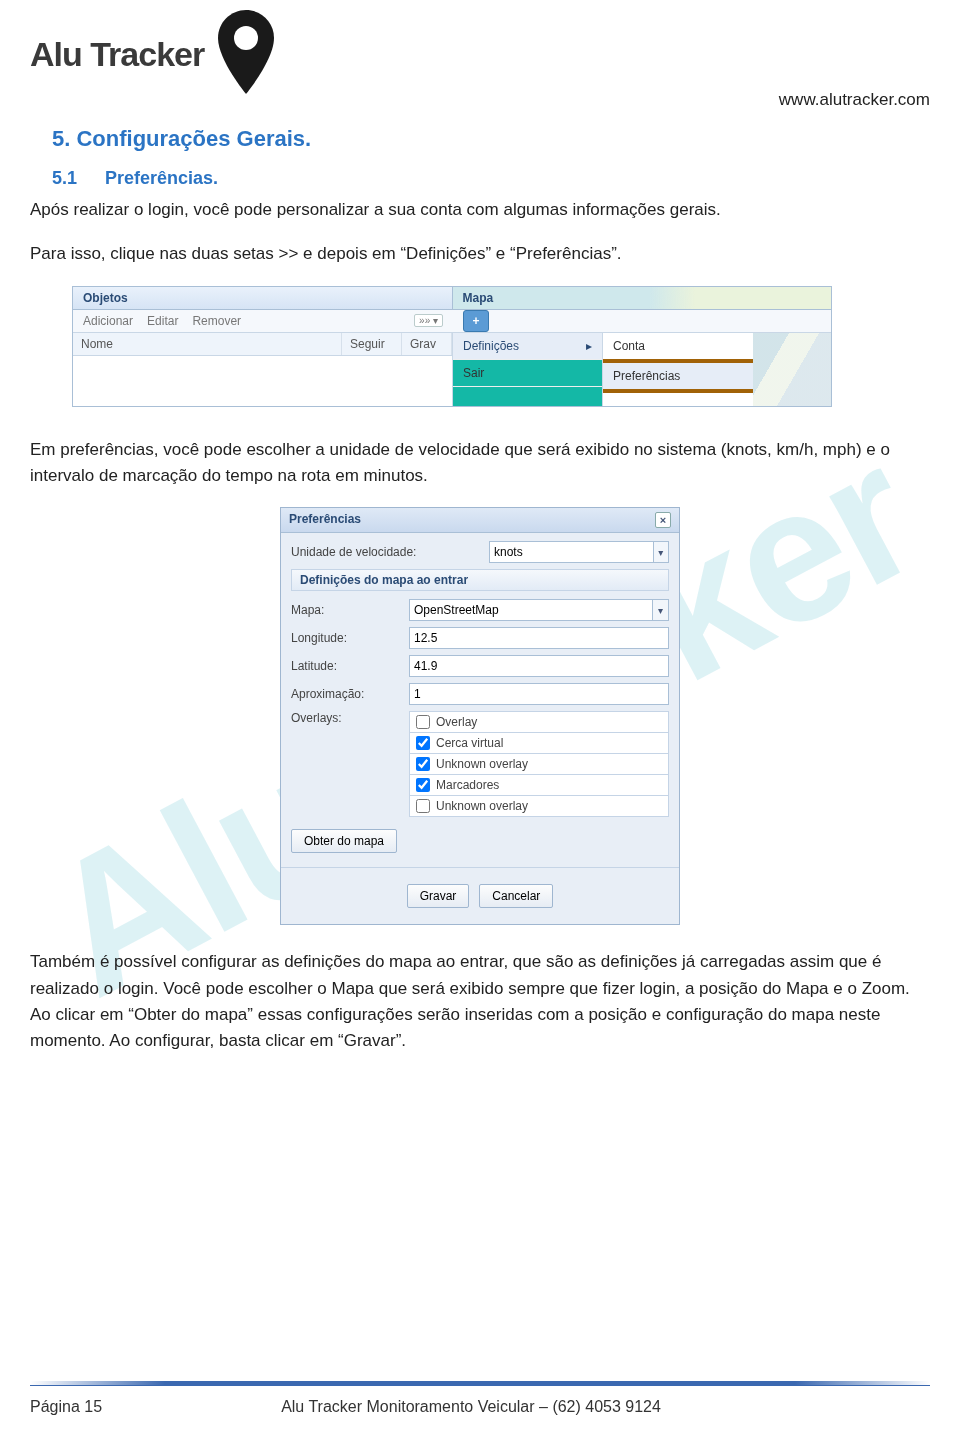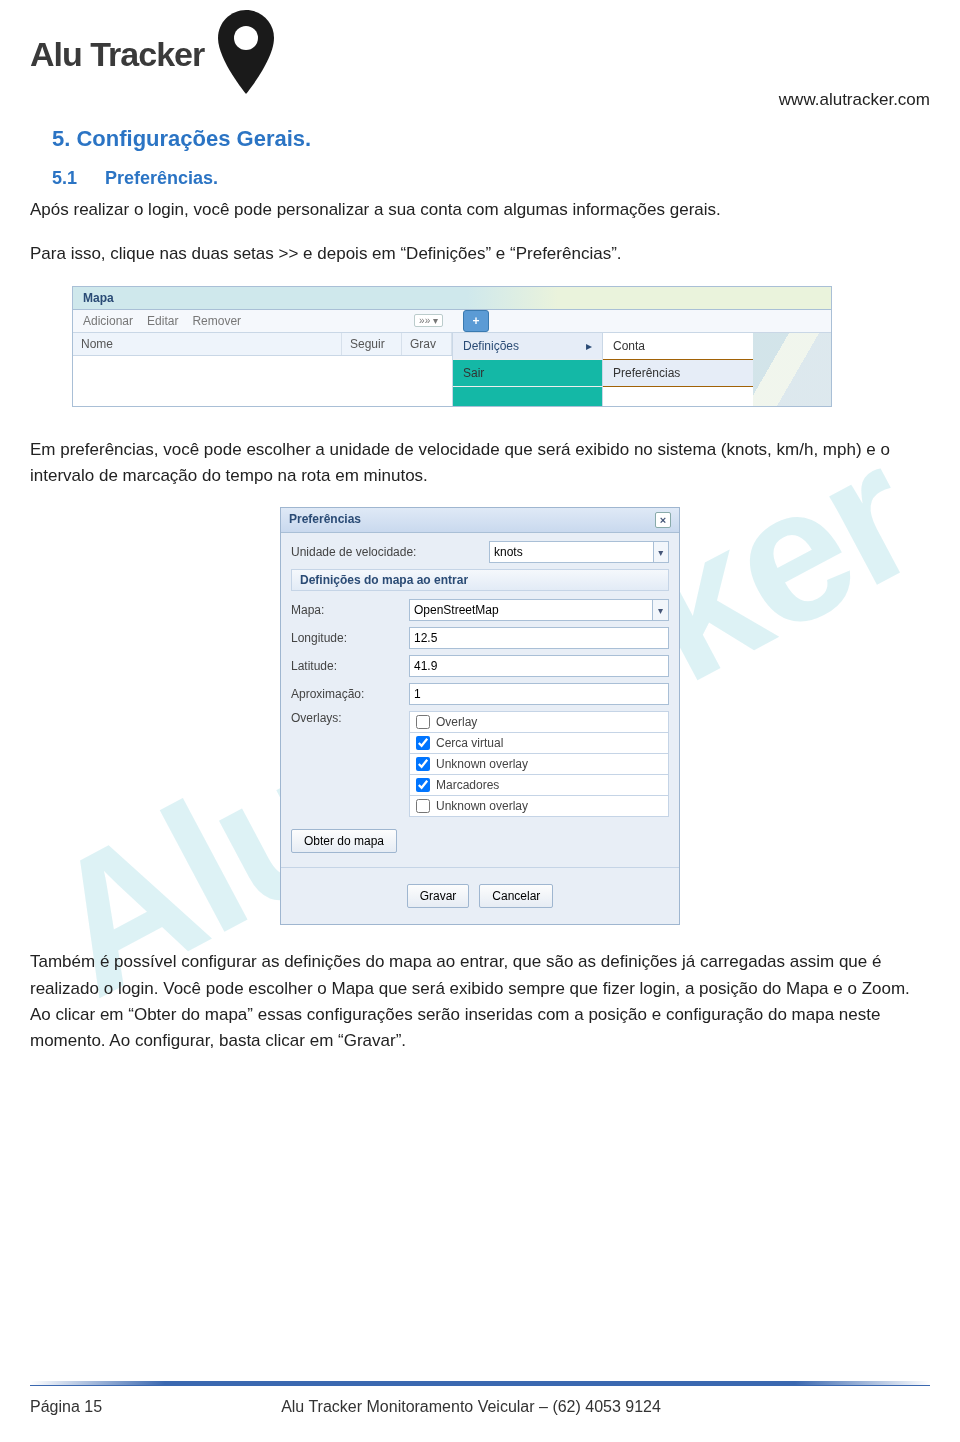--- a/index.html
+++ b/index.html
@@ -47,21 +47,21 @@
   .colhead { display: flex; background: #eef4fb; border-bottom: 1px solid #c9d7e6; }
   .colhead div { padding: 4px 8px; border-right: 1px solid #d6e0eb; color: #555; }
   .ch-nome { flex: 1; }
   .ch-seguir { width: 60px; }
   .ch-grav { width: 50px; }
   .body1 { height: 50px; background: #fff; }
   .menucol { flex: 0 0 150px; border-right: 1px solid #c9d7e6; background: #14b8a6; }
   .menucol .item { padding: 6px 10px; border-bottom: 1px solid #eee; display: flex; justify-content: space-between; align-items: center; }
   .menucol .item.sel { background: #e6edf7; color: #2a4b75; }
   .submenu { flex: 0 0 150px; border-left: 0; background: #fff; }
-  .submenu .item { padding: 6px 10px; border-bottom: 1px solid #a16207; }
+  .submenu .item { padding: 6px 10px; border-bottom: 4px solid #a16207; }
   .submenu .item.sel { background: #e6edf7; }
   .shot1 .right-bg { flex: 1; position: relative; overflow: hidden; }
   .shot1 .right-bg::before { content: ""; position: absolute; inset: 0;
     background: linear-gradient(120deg,#b5d2db 0 30%, #e7efe1 30% 55%, #c6d9e2 55% 100%); opacity: .6; }
 
   
   .dlg { width: 400px; margin: 12px auto 24px auto; border: 1px solid #9fb6d0; font-family: Tahoma, Arial, sans-serif; font-size: 12px; color: #444; background: #e8eef6; }
   .dlg-title { background: linear-gradient(#dfe9f6,#c9d9ee); padding: 4px 8px; font-weight: 700; color: #2a4b75; display: flex; justify-content: space-between; border-bottom: 1px solid #a9bfd6; }
   .dlg-title .close { width: 16px; height: 16px; border: 1px solid #8aa; background: #fff; color: #457; display: flex; align-items: center; justify-content: center; font-size: 11px; line-height: 1; border-radius: 2px; }
   .dlg-body { padding: 8px 10px 4px 10px; }
@@ -113,20 +113,21 @@
   <div class="h2">
     <span class="num">5.1</span>
     <span>Preferências.</span>
   </div>
 
   <p class="body">Após realizar o login, você pode personalizar a sua conta com algumas informações gerais.</p>
   <p class="body">Para isso, clique nas duas setas &gt;&gt; e depois em “Definições” e “Preferências”.</p>
 
   <div class="shot1">
     <div class="tabs">
+      <div class="tab">Objetos</div>
       <div class="tab right"><div class="mapblur"></div><span>Mapa</span></div>
     </div>
     <div class="toolbar1">
       <div class="left">
         <span>Adicionar</span>
         <span>Editar</span>
         <span>Remover</span>
         <span class="arrow">»» ▾</span>
       </div>
       <div class="plusbox">+</div>

